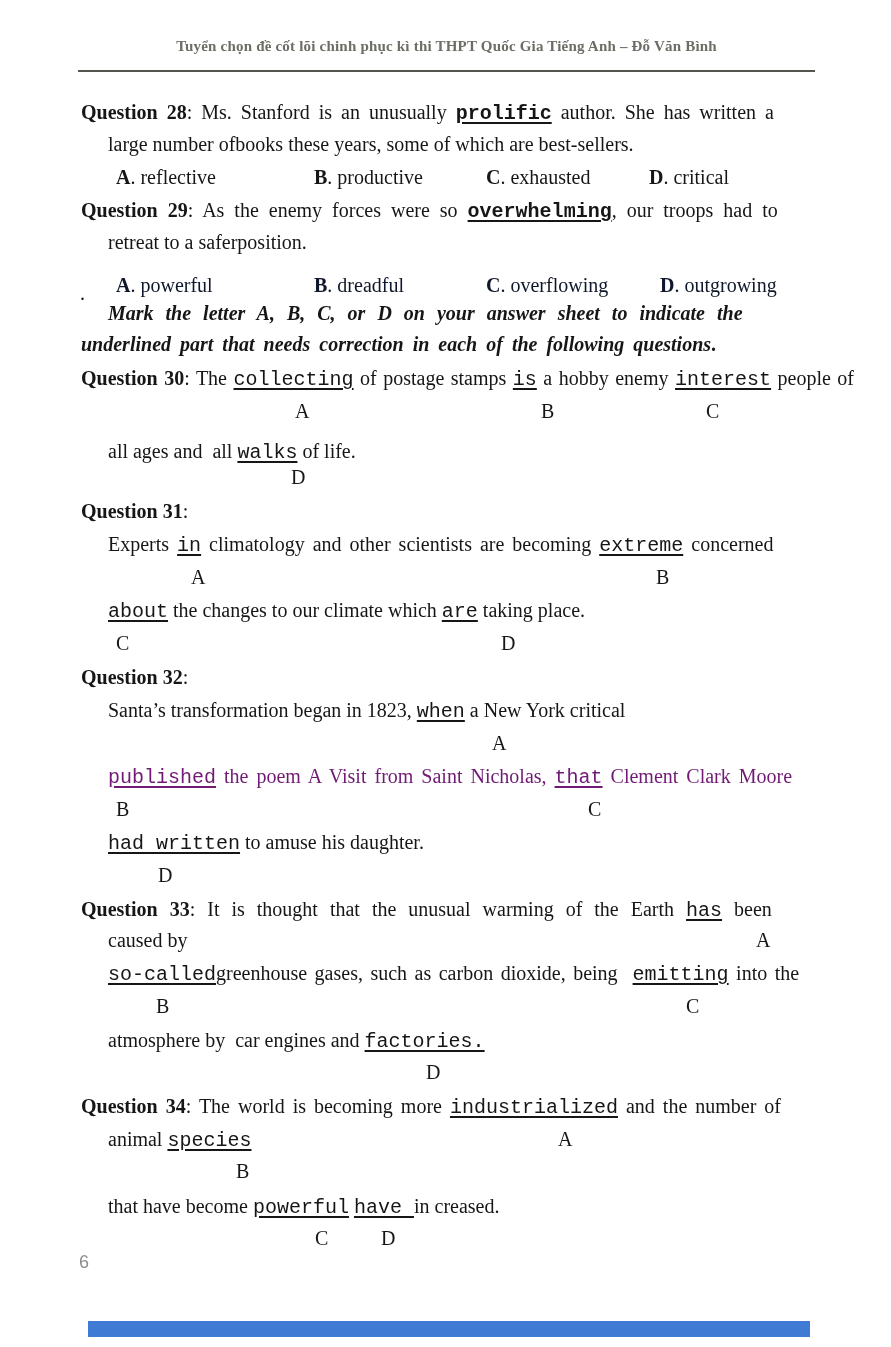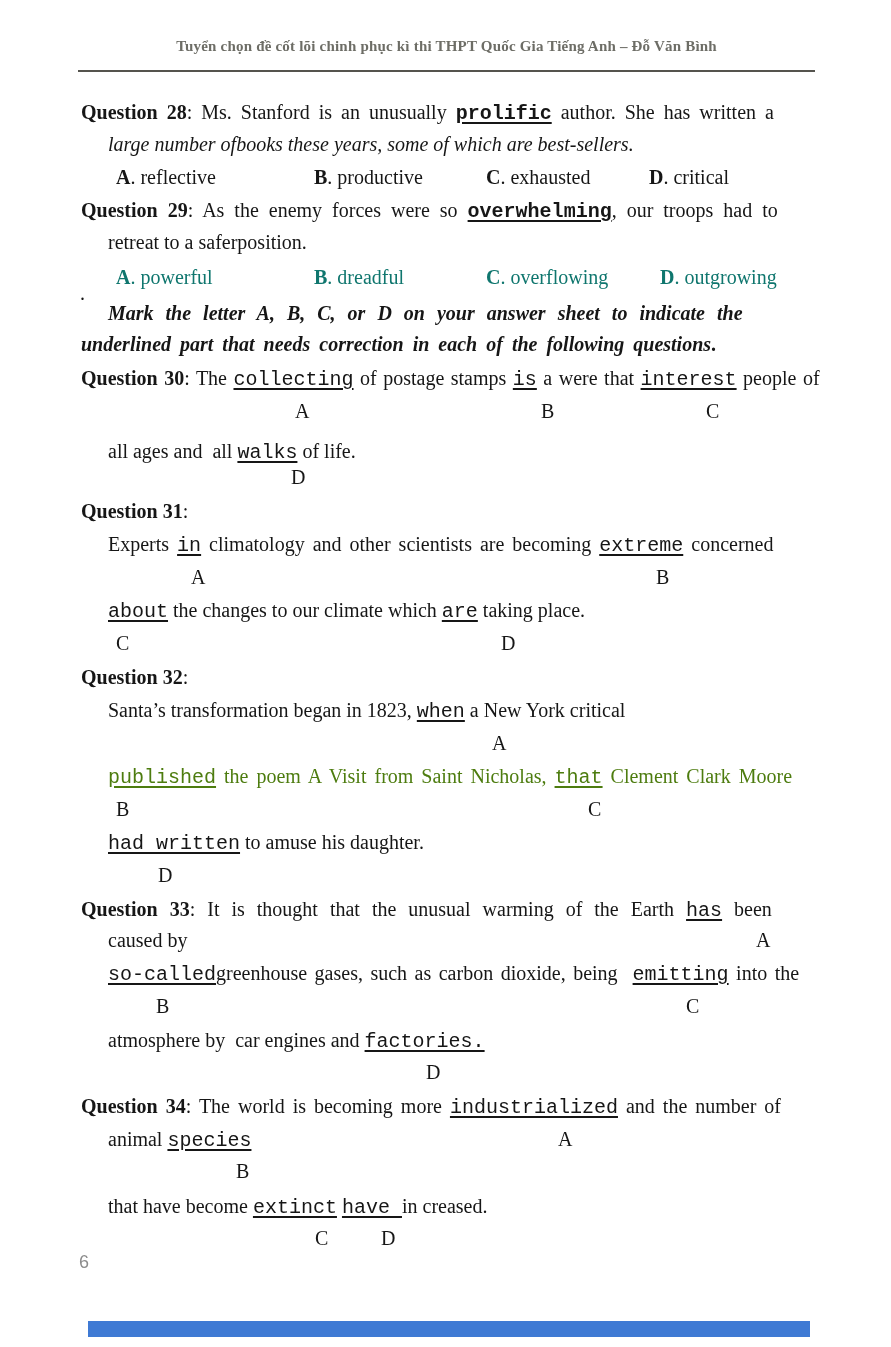--- a/index.html
+++ b/index.html
@@ -36,52 +36,52 @@
 </head>
 <body>
 
 <div class="page">
   <div class="header" style="border-bottom-color: rgb(85, 84, 78);">
     <div class="header-title" style="color: rgb(109, 109, 102);">Tuyển chọn đề cốt lõi chinh phục kì thi THPT Quốc Gia Tiếng Anh – Đỗ Văn Bình</div>
   </div>
 
   <div id="doc-lines">
       <div class="line" style="top: 99px; color: rgb(22, 22, 22); word-spacing: 4px;"><span class="seg-wrap" style="left: 81px;"><span class="b">Question 28</span><span>: Ms. Stanford is an unusually </span><span class="b u">prolific</span><span> author. She has written a</span></span></div>
-      <div class="line" style="top: 131px; color: rgb(22, 22, 22);"><span class="seg-wrap" style="left: 108px; font-style: italic;"><span>large number ofbooks these years, some of which are best-sellers.</span></span></div>
+      <div class="line" style="top: 131px; color: rgb(22, 22, 22);"><span class="seg-wrap" style="left: 108px;"><span>large number ofbooks these years, some of which are best-sellers.</span></span></div>
       <div class="line" style="top: 164px; color: rgb(22, 22, 22);"><span class="opt" style="left: 108px;"><span class="b">A</span>. reflective</span><span class="opt" style="left: 306px;"><span class="b">B</span>. productive</span><span class="opt" style="left: 478px;"><span class="b">C</span>. exhausted</span><span class="opt" style="left: 641px;"><span class="b">D</span>. critical</span></div>
       <div class="line" style="top: 197px; color: rgb(22, 22, 22); word-spacing: 5px;"><span class="seg-wrap" style="left: 81px;"><span class="b">Question 29</span><span>: As the enemy forces were so </span><span class="b u">overwhelming</span><span>, our troops had to</span></span></div>
       <div class="line" style="top: 229px; color: rgb(22, 22, 22);"><span class="seg-wrap" style="left: 108px;"><span>retreat to a saferposition.</span></span></div>
-      <div class="line" style="top: 264px; color: #0f766e;"><span class="opt" style="left: 108px;"><span class="b">A</span>. powerful</span><span class="opt" style="left: 306px;"><span class="b">B</span>. dreadful</span><span class="opt" style="left: 478px;"><span class="b">C</span>. overflowing</span><span class="opt" style="left: 652px;"><span class="b">D</span>. outgrowing</span></div>
+      <div class="line" style="top: 272px; color: #0f172a;"><span class="opt" style="left: 108px;"><span class="b">A</span>. powerful</span><span class="opt" style="left: 306px;"><span class="b">B</span>. dreadful</span><span class="opt" style="left: 478px;"><span class="b">C</span>. overflowing</span><span class="opt" style="left: 652px;"><span class="b">D</span>. outgrowing</span></div>
       <div class="line" style="top: 280px; color: rgb(22, 22, 22);"><span class="seg-wrap" style="left: 80px;"><span>.</span></span></div>
       <div class="line" style="top: 300px; color: rgb(22, 22, 22); word-spacing: 7px;"><span class="seg-wrap" style="left: 108px;"><span class="b i">Mark the letter A, B, C, or D on your answer sheet to indicate the</span></span></div>
       <div class="line" style="top: 331px; color: rgb(22, 22, 22); word-spacing: 4px;"><span class="seg-wrap" style="left: 81px;"><span class="b i">underlined part that needs correction in each of the following questions</span><span class="b">.</span></span></div>
-      <div class="line" style="top: 365px; color: rgb(22, 22, 22); word-spacing: 1.5px;"><span class="seg-wrap" style="left: 81px;"><span class="b">Question 30</span><span>: The </span><span class="u">collecting</span><span> of postage stamps </span><span class="u">is</span><span> a were that </span><span class="u">interest</span><span> people of</span></span></div>
+      <div class="line" style="top: 365px; color: rgb(22, 22, 22); word-spacing: 1.5px;"><span class="seg-wrap" style="left: 81px;"><span class="b">Question 30</span><span>: The </span><span class="u">collecting</span><span> of postage stamps </span><span class="u">is</span><span> a hobby enemy </span><span class="u">interest</span><span> people of</span></span></div>
       <div class="line" style="top: 398px; color: rgb(22, 22, 22);"><span class="lbl" style="left: 287px;">A</span><span class="lbl" style="left: 533px;">B</span><span class="lbl" style="left: 698px;">C</span></div>
       <div class="line" style="top: 431px; color: rgb(22, 22, 22);"><span class="seg-wrap" style="left: 108px; margin-top: 7px;"><span>all ages and  all </span><span class="u">walks</span><span> of life.</span></span></div>
       <div class="line" style="top: 464px; color: rgb(22, 22, 22);"><span class="lbl" style="left: 283px;">D</span></div>
       <div class="line" style="top: 498px; color: rgb(22, 22, 22); padding-left: 48px;"><span class="seg-wrap" style="left: 81px;"><span class="b">Question 31</span><span>:</span></span></div>
       <div class="line" style="top: 531px; color: rgb(22, 22, 22); word-spacing: 3px;"><span class="seg-wrap" style="left: 108px;"><span>Experts </span><span class="u">in</span><span> climatology and other scientists are becoming </span><span class="u">extreme</span><span> concerned</span></span></div>
       <div class="line" style="top: 564px; color: rgb(22, 22, 22);"><span class="lbl" style="left: 183px;">A</span><span class="lbl" style="left: 648px;">B</span></div>
       <div class="line" style="top: 597px; color: rgb(22, 22, 22);"><span class="seg-wrap" style="left: 108px;"><span class="u">about</span><span> the changes to our climate which </span><span class="u">are</span><span> taking place.</span></span></div>
       <div class="line" style="top: 630px; color: rgb(22, 22, 22);"><span class="lbl" style="left: 108px;">C</span><span class="lbl" style="left: 493px;">D</span></div>
       <div class="line" style="top: 664px; color: rgb(22, 22, 22);"><span class="seg-wrap" style="left: 81px;"><span class="b">Question 32</span><span>:</span></span></div>
       <div class="line" style="top: 697px; color: rgb(22, 22, 22);"><span class="seg-wrap" style="left: 108px;"><span>Santa’s transformation began in 1823, </span><span class="u">when</span><span> a New York critical</span></span></div>
       <div class="line" style="top: 730px; color: rgb(22, 22, 22);"><span class="lbl" style="left: 484px;">A</span></div>
-      <div class="line" style="top: 763px; color: #4d7c0f; word-spacing: 3px;"><span class="seg-wrap" style="left: 108px;"><span class="u">published</span><span> the poem A Visit from Saint Nicholas, </span><span class="u">that</span><span> Clement Clark Moore</span></span></div>
+      <div class="line" style="top: 763px; color: #701a75; word-spacing: 3px;"><span class="seg-wrap" style="left: 108px;"><span class="u">published</span><span> the poem A Visit from Saint Nicholas, </span><span class="u">that</span><span> Clement Clark Moore</span></span></div>
       <div class="line" style="top: 796px; color: rgb(22, 22, 22);"><span class="lbl" style="left: 108px;">B</span><span class="lbl" style="left: 580px;">C</span></div>
       <div class="line" style="top: 829px; color: rgb(22, 22, 22);"><span class="seg-wrap" style="left: 108px;"><span class="u">had written</span><span> to amuse his daughter.</span></span></div>
       <div class="line" style="top: 862px; color: rgb(22, 22, 22);"><span class="lbl" style="left: 150px;">D</span></div>
       <div class="line" style="top: 896px; color: rgb(22, 22, 22); word-spacing: 7px;"><span class="seg-wrap" style="left: 81px;"><span class="b">Question 33</span><span>: It is thought that the unusual warming of the Earth </span><span class="u">has</span><span> been</span></span></div>
       <div class="line" style="top: 927px; color: rgb(22, 22, 22);"><span class="seg-wrap" style="left: 108px;"><span>caused by</span></span><span class="lbl" style="left: 748px;">A</span></div>
       <div class="line" style="top: 960px; color: rgb(22, 22, 22); word-spacing: 2.5px;"><span class="seg-wrap" style="left: 108px;"><span class="u">so-called</span><span>greenhouse gases, such as carbon dioxide, being  </span><span class="u">emitting</span><span> into the</span></span></div>
       <div class="line" style="top: 993px; color: rgb(22, 22, 22);"><span class="lbl" style="left: 148px;">B</span><span class="lbl" style="left: 678px;">C</span></div>
       <div class="line" style="top: 1027px; color: rgb(22, 22, 22);"><span class="seg-wrap" style="left: 108px;"><span>atmosphere by  car engines and </span><span class="u">factories.</span></span></div>
       <div class="line" style="top: 1059px; color: rgb(22, 22, 22);"><span class="lbl" style="left: 418px;">D</span></div>
       <div class="line" style="top: 1093px; color: rgb(22, 22, 22); word-spacing: 3px;"><span class="seg-wrap" style="left: 81px;"><span class="b">Question 34</span><span>: The world is becoming more </span><span class="u">industrialized</span><span> and the number of</span></span></div>
       <div class="line" style="top: 1126px; color: rgb(22, 22, 22);"><span class="seg-wrap" style="left: 108px;"><span>animal </span><span class="u">species</span></span><span class="lbl" style="left: 550px;">A</span></div>
       <div class="line" style="top: 1158px; color: rgb(22, 22, 22);"><span class="lbl" style="left: 228px;">B</span></div>
-      <div class="line" style="top: 1193px; color: rgb(22, 22, 22);"><span class="seg-wrap" style="left: 108px;"><span>that have become </span><span class="u">extinct</span><span> </span><span class="u">have </span><span>in creased.</span></span></div>
+      <div class="line" style="top: 1193px; color: rgb(22, 22, 22);"><span class="seg-wrap" style="left: 108px;"><span>that have become </span><span class="u">powerful</span><span> </span><span class="u">have </span><span>in creased.</span></span></div>
       <div class="line" style="top: 1225px; color: rgb(22, 22, 22);"><span class="lbl" style="left: 307px;">C</span><span class="lbl" style="left: 373px;">D</span></div>
     </div>
 
   <div class="page-number">6</div>
   <div class="footer-bar" style="background: rgb(63, 122, 212);"></div>
 </div>
 
 </body></html>

